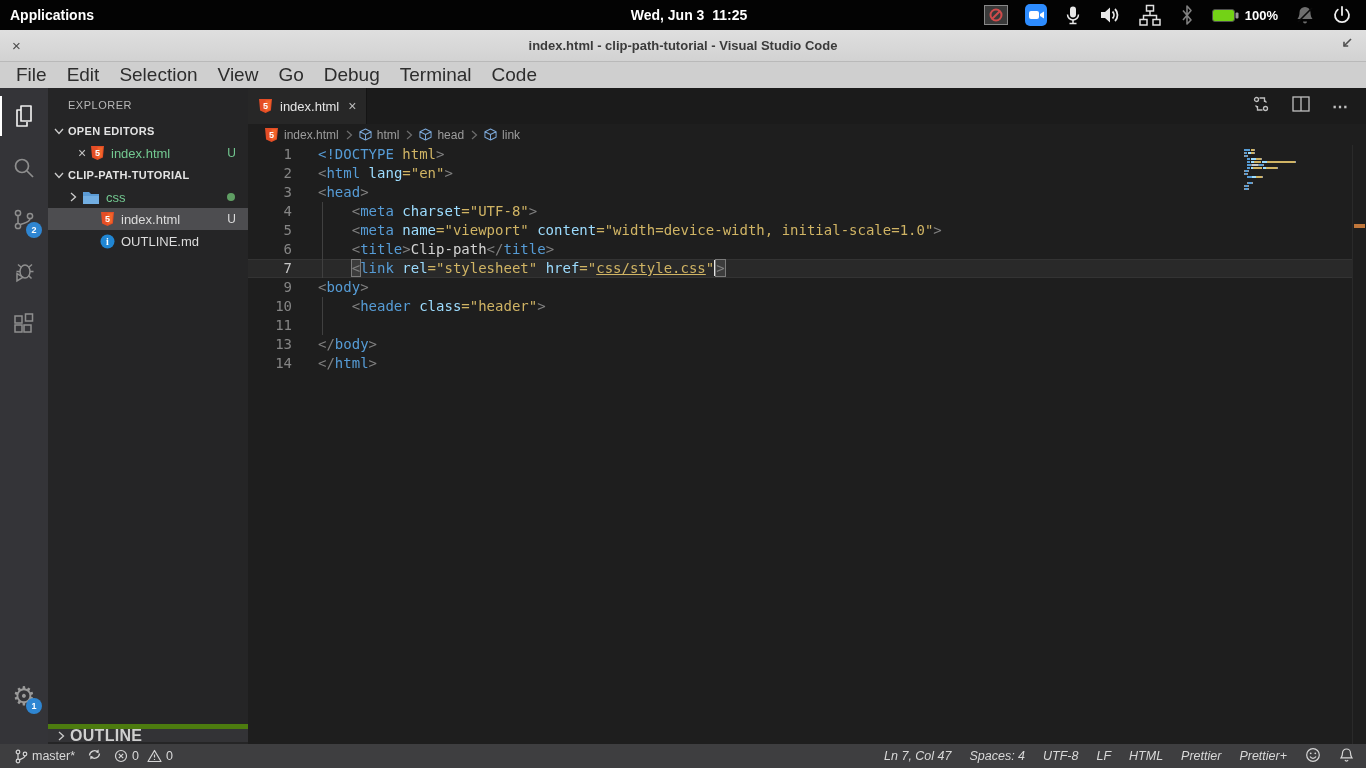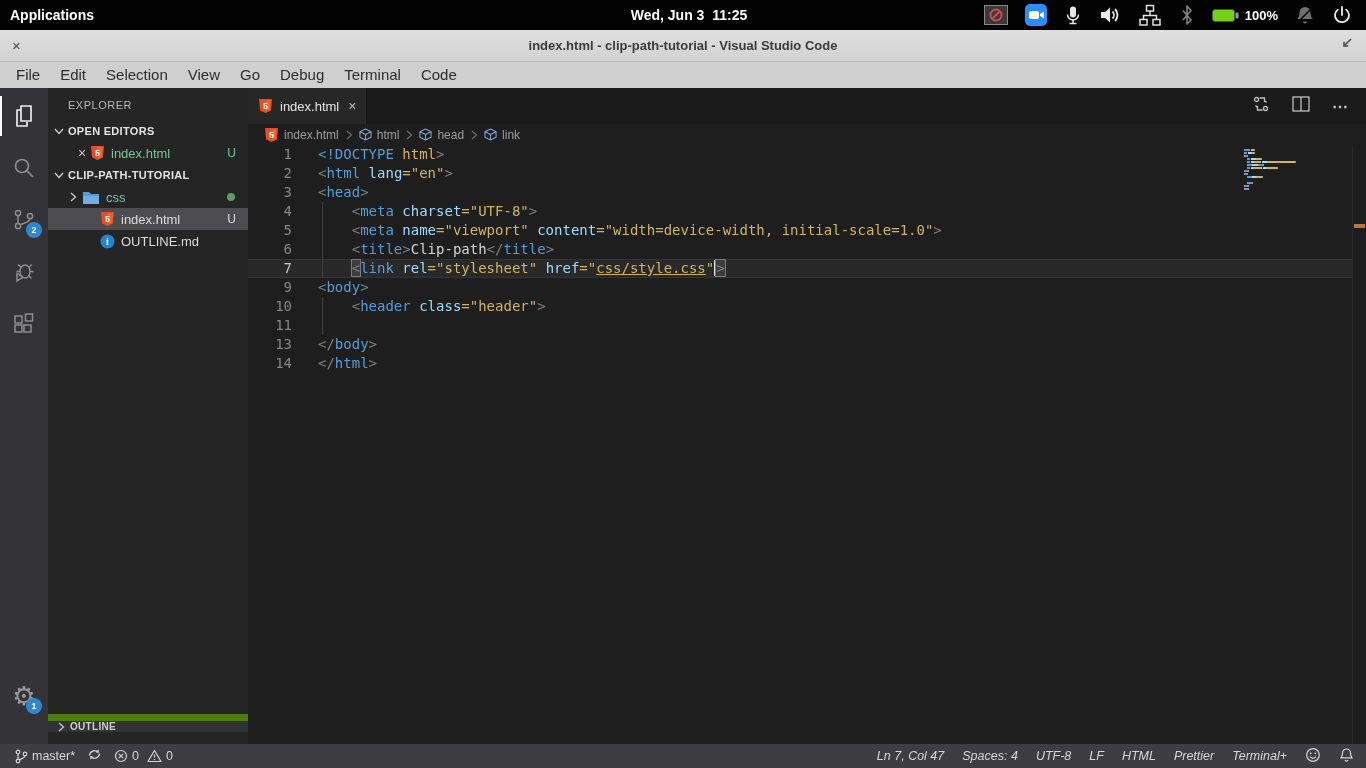--- a/index.html
+++ b/index.html
@@ -17,21 +17,21 @@
   #battery-percent { font-weight:bold; font-size:13px; }
 
   
   #titlebar { height:32px; flex:0 0 32px; background:linear-gradient(#dfdfdf,#d2d2d2); display:flex; align-items:center; position:relative; border-bottom:1px solid #b9b9b9; }
   #win-close { font-size:15px; color:#4a4a4a; padding:0 12px; cursor:default; line-height:32px; }
   #win-title { position:absolute; left:0; right:0; text-align:center; font-size:13px; font-weight:bold; color:#3b3b3b; pointer-events:none; }
   #win-restore { margin-left:auto; padding-right:12px; }
 
   
   #menubar { height:26px; flex:0 0 26px; background:#cfcfcf; display:flex; align-items:center; padding-left:6px; }
-  .menu-item { font-size:15px; color:#2d2d2d; padding:0 10px; line-height:26px; }
+  .menu-item { font-size:19px; color:#2d2d2d; padding:0 10px; line-height:26px; }
 
   
   #main { flex:1; display:flex; min-height:0; }
 
   
   #activitybar { width:48px; background:#343438; display:flex; flex-direction:column; align-items:center; position:relative; }
   .act-item { width:48px; height:48px; display:flex; align-items:center; justify-content:center; position:relative; margin-top:4px; }
   .act-item.active::before { content:""; position:absolute; left:0; top:4px; bottom:4px; width:2px; background:#fff; }
   .act-badge { position:absolute; right:6px; bottom:6px; background:var(--accent-blue-badge); color:#fff; font-size:9px; font-weight:bold; width:16px; height:16px; border-radius:50%; display:flex; align-items:center; justify-content:center; }
   #settings-item { position:absolute; bottom:24px; left:0; }
@@ -42,21 +42,21 @@
   #explorer-title { font-size:11px; color:#b8b8b8; letter-spacing:.5px; padding:11px 0 9px 20px; }
   .section-header { display:flex; align-items:center; height:22px; font-size:11px; font-weight:bold; color:#e3e3e3; letter-spacing:.3px; padding-left:4px; gap:2px; }
   .tree-row { display:flex; align-items:center; height:22px; position:relative; }
   .tree-row .row-label { margin-left:6px; }
   .tree-row.selected { background:#4d4d50; }
   .badge-u { position:absolute; right:12px; font-size:12px; }
   .green { color:var(--git-untracked-green); }
   .lightname { color:#dcdcdc; }
   .dot-decoration { position:absolute; right:13px; width:8px; height:8px; border-radius:50%; background:#5f9e63; }
   .close-x { color:#c5c5c5; font-size:14px; width:16px; text-align:center; }
-  #outline-bar { position:absolute; left:0; right:0; bottom:12px; height:18px; background:#333336; border-top:7px solid #4d7c0f; display:flex; align-items:center; font-size:10px; font-weight:bold; color:#cfcfcf; letter-spacing:.3px; padding-left:6px; gap:2px; }
+  #outline-bar { position:absolute; left:0; right:0; bottom:2px; height:18px; background:#333336; border-top:5px solid #4d7c0f; display:flex; align-items:center; font-size:16px; font-weight:bold; color:#cfcfcf; letter-spacing:.3px; padding-left:6px; gap:2px; }
 
   
   #editor-group { flex:1; display:flex; flex-direction:column; min-width:0; background:#1e1e1e; }
   #tabbar { height:36px; flex:0 0 36px; background:#1b1b1b; display:flex; align-items:stretch; position:relative; }
   #tab-active { background:#272727; display:flex; align-items:center; padding:0 10px; gap:7px; border-right:1px solid #141414; }
   #tab-name { font-size:13px; color:#e4e4e4; }
   #tab-close { color:#bdbdbd; font-size:14px; padding-left:2px; }
   #tab-actions { margin-left:auto; display:flex; align-items:center; gap:22px; padding-right:16px; }
   #breadcrumbs { height:21px; flex:0 0 21px; display:flex; align-items:center; padding-left:16px; gap:5px; background:#1e1e1e; }
   .crumb { display:flex; align-items:center; gap:5px; color:#9d9d9d; font-size:12px; }
@@ -537,21 +537,21 @@
       </span>
     </div>
     <div id="status-right">
       <span id="status-right-items" style="display:flex; gap:18px;">
           <span class="status-item">Ln 7, Col 47</span>
           <span class="status-item">Spaces: 4</span>
           <span class="status-item">UTF-8</span>
           <span class="status-item">LF</span>
           <span class="status-item">HTML</span>
           <span class="status-item">Prettier</span>
-          <span class="status-item">Terminal+</span>
+          <span class="status-item">Prettier+</span>
         </span>
       <span><svg width="16" height="16" viewBox="0 0 16 16">
             <circle cx="8" cy="8" r="6.3" fill="none" stroke="#d5d5d5" stroke-width="1.2"></circle>
             <circle cx="5.7" cy="6.3" r="0.9" fill="#d5d5d5"></circle>
             <circle cx="10.3" cy="6.3" r="0.9" fill="#d5d5d5"></circle>
             <path d="M5 9.5a3.4 3.4 0 0 0 6 0" fill="none" stroke="#d5d5d5" stroke-width="1.2"></path>
           </svg></span>
       <span><svg width="15" height="16" viewBox="0 0 15 16">
             <path d="M7.5 2a4 4 0 0 1 4 4c0 3 1 4 1.5 4.8H2c.5-.8 1.5-1.8 1.5-4.8a4 4 0 0 1 4-4z" fill="none" stroke="#d5d5d5" stroke-width="1.2"></path>
             <path d="M6 13a1.6 1.6 0 0 0 3 0" fill="none" stroke="#d5d5d5" stroke-width="1.2"></path>

